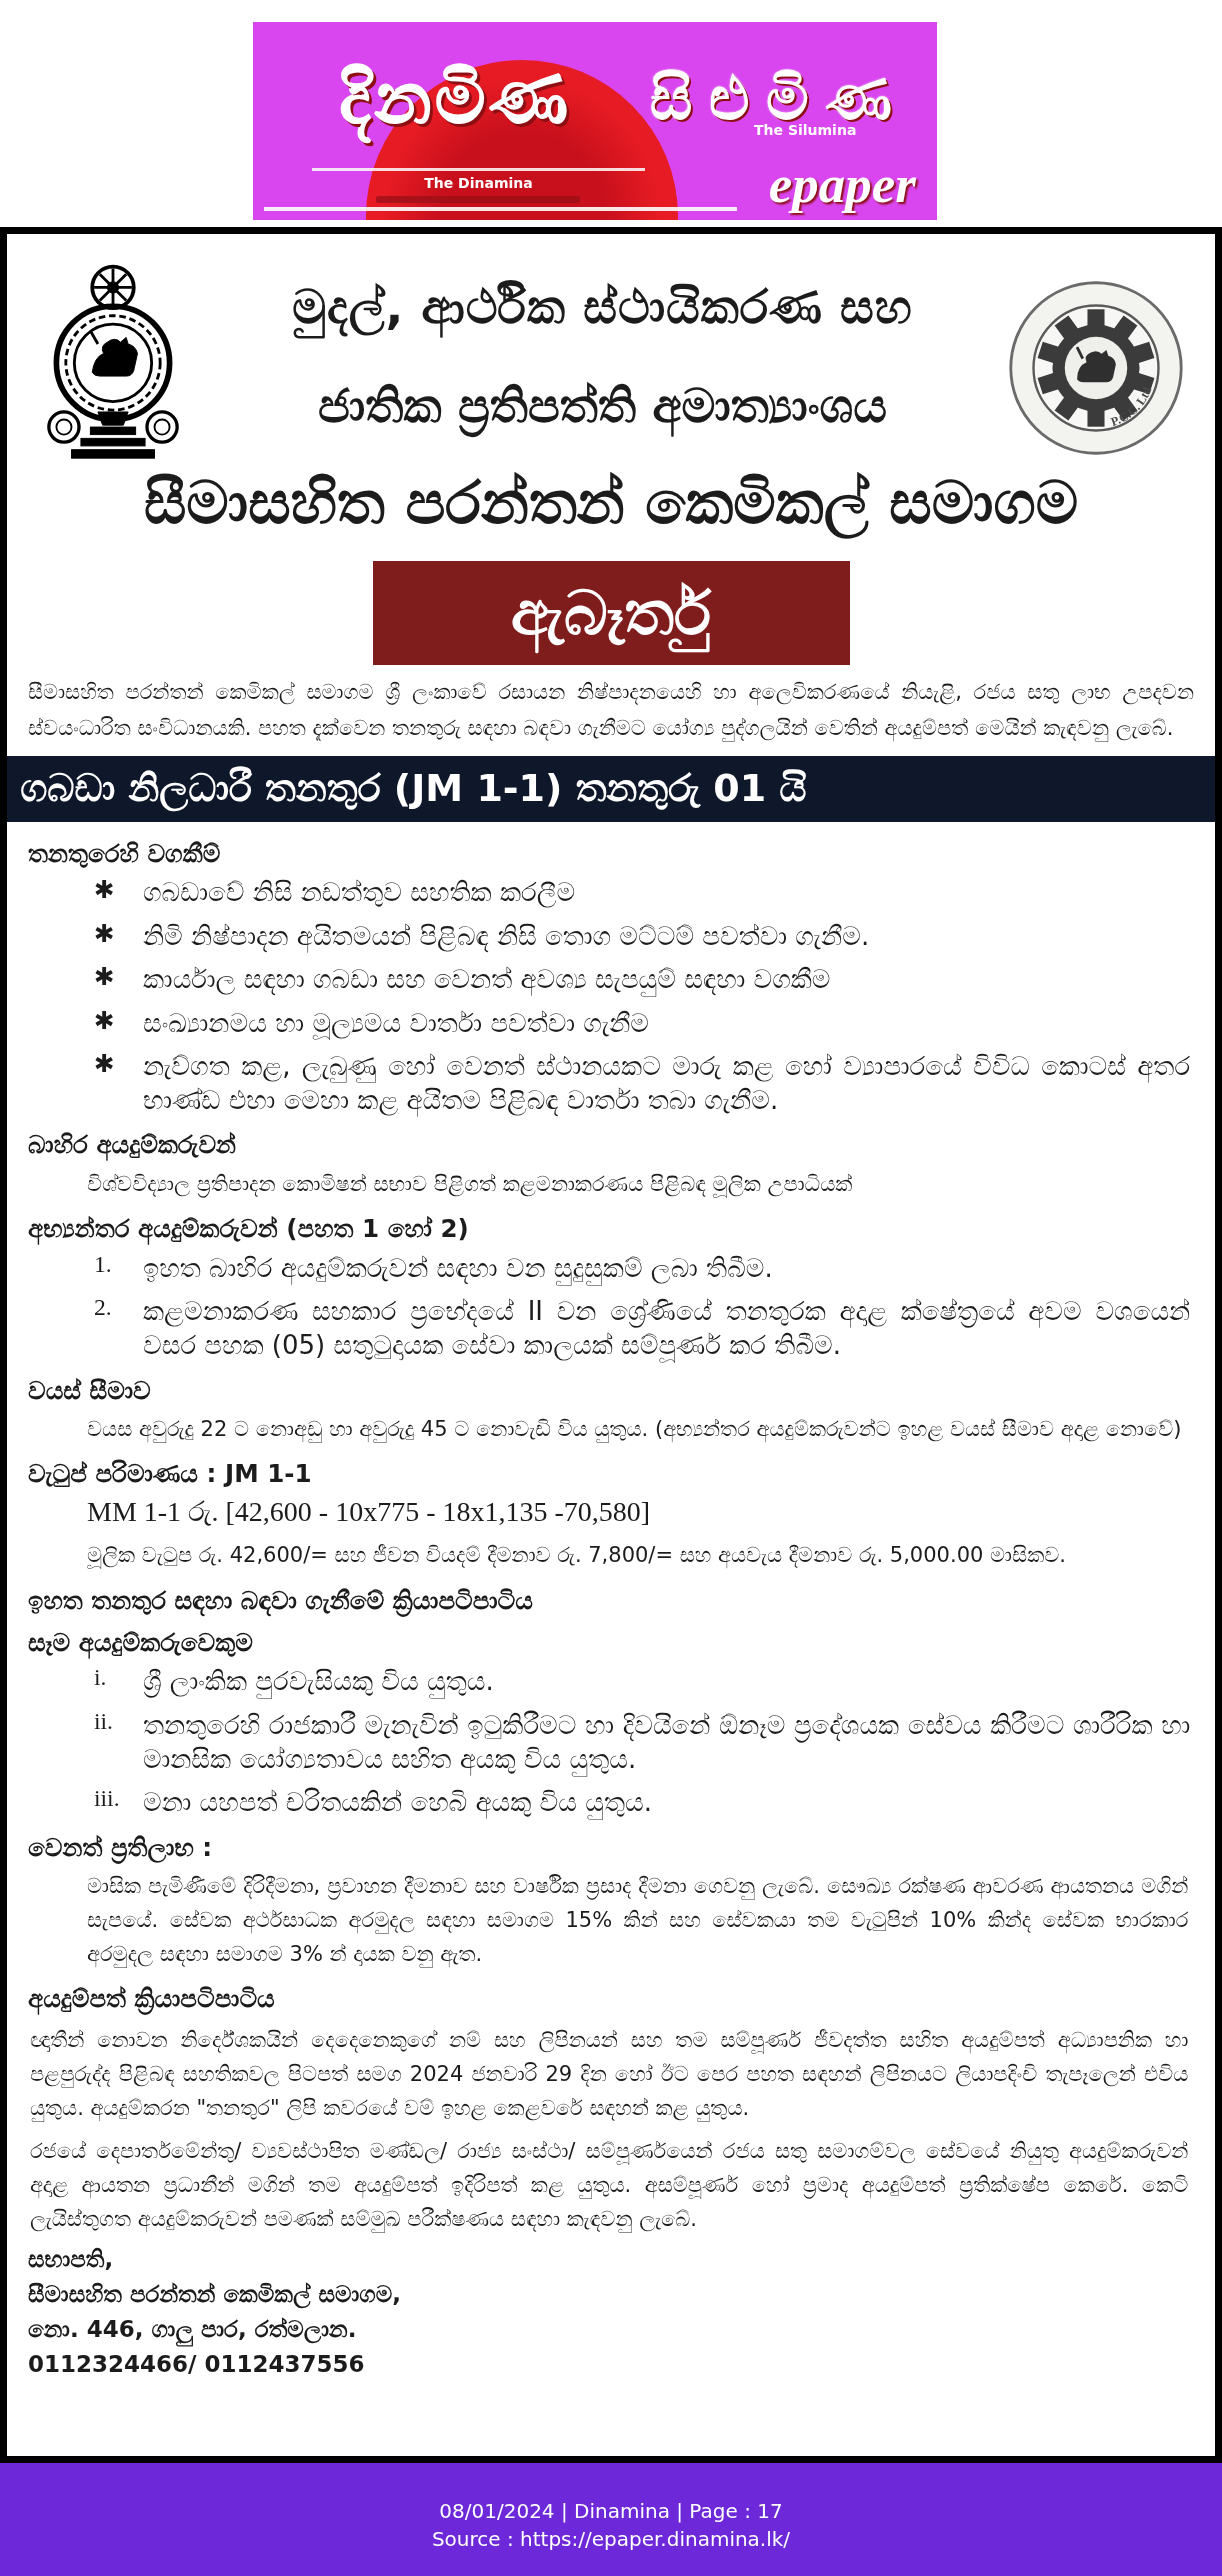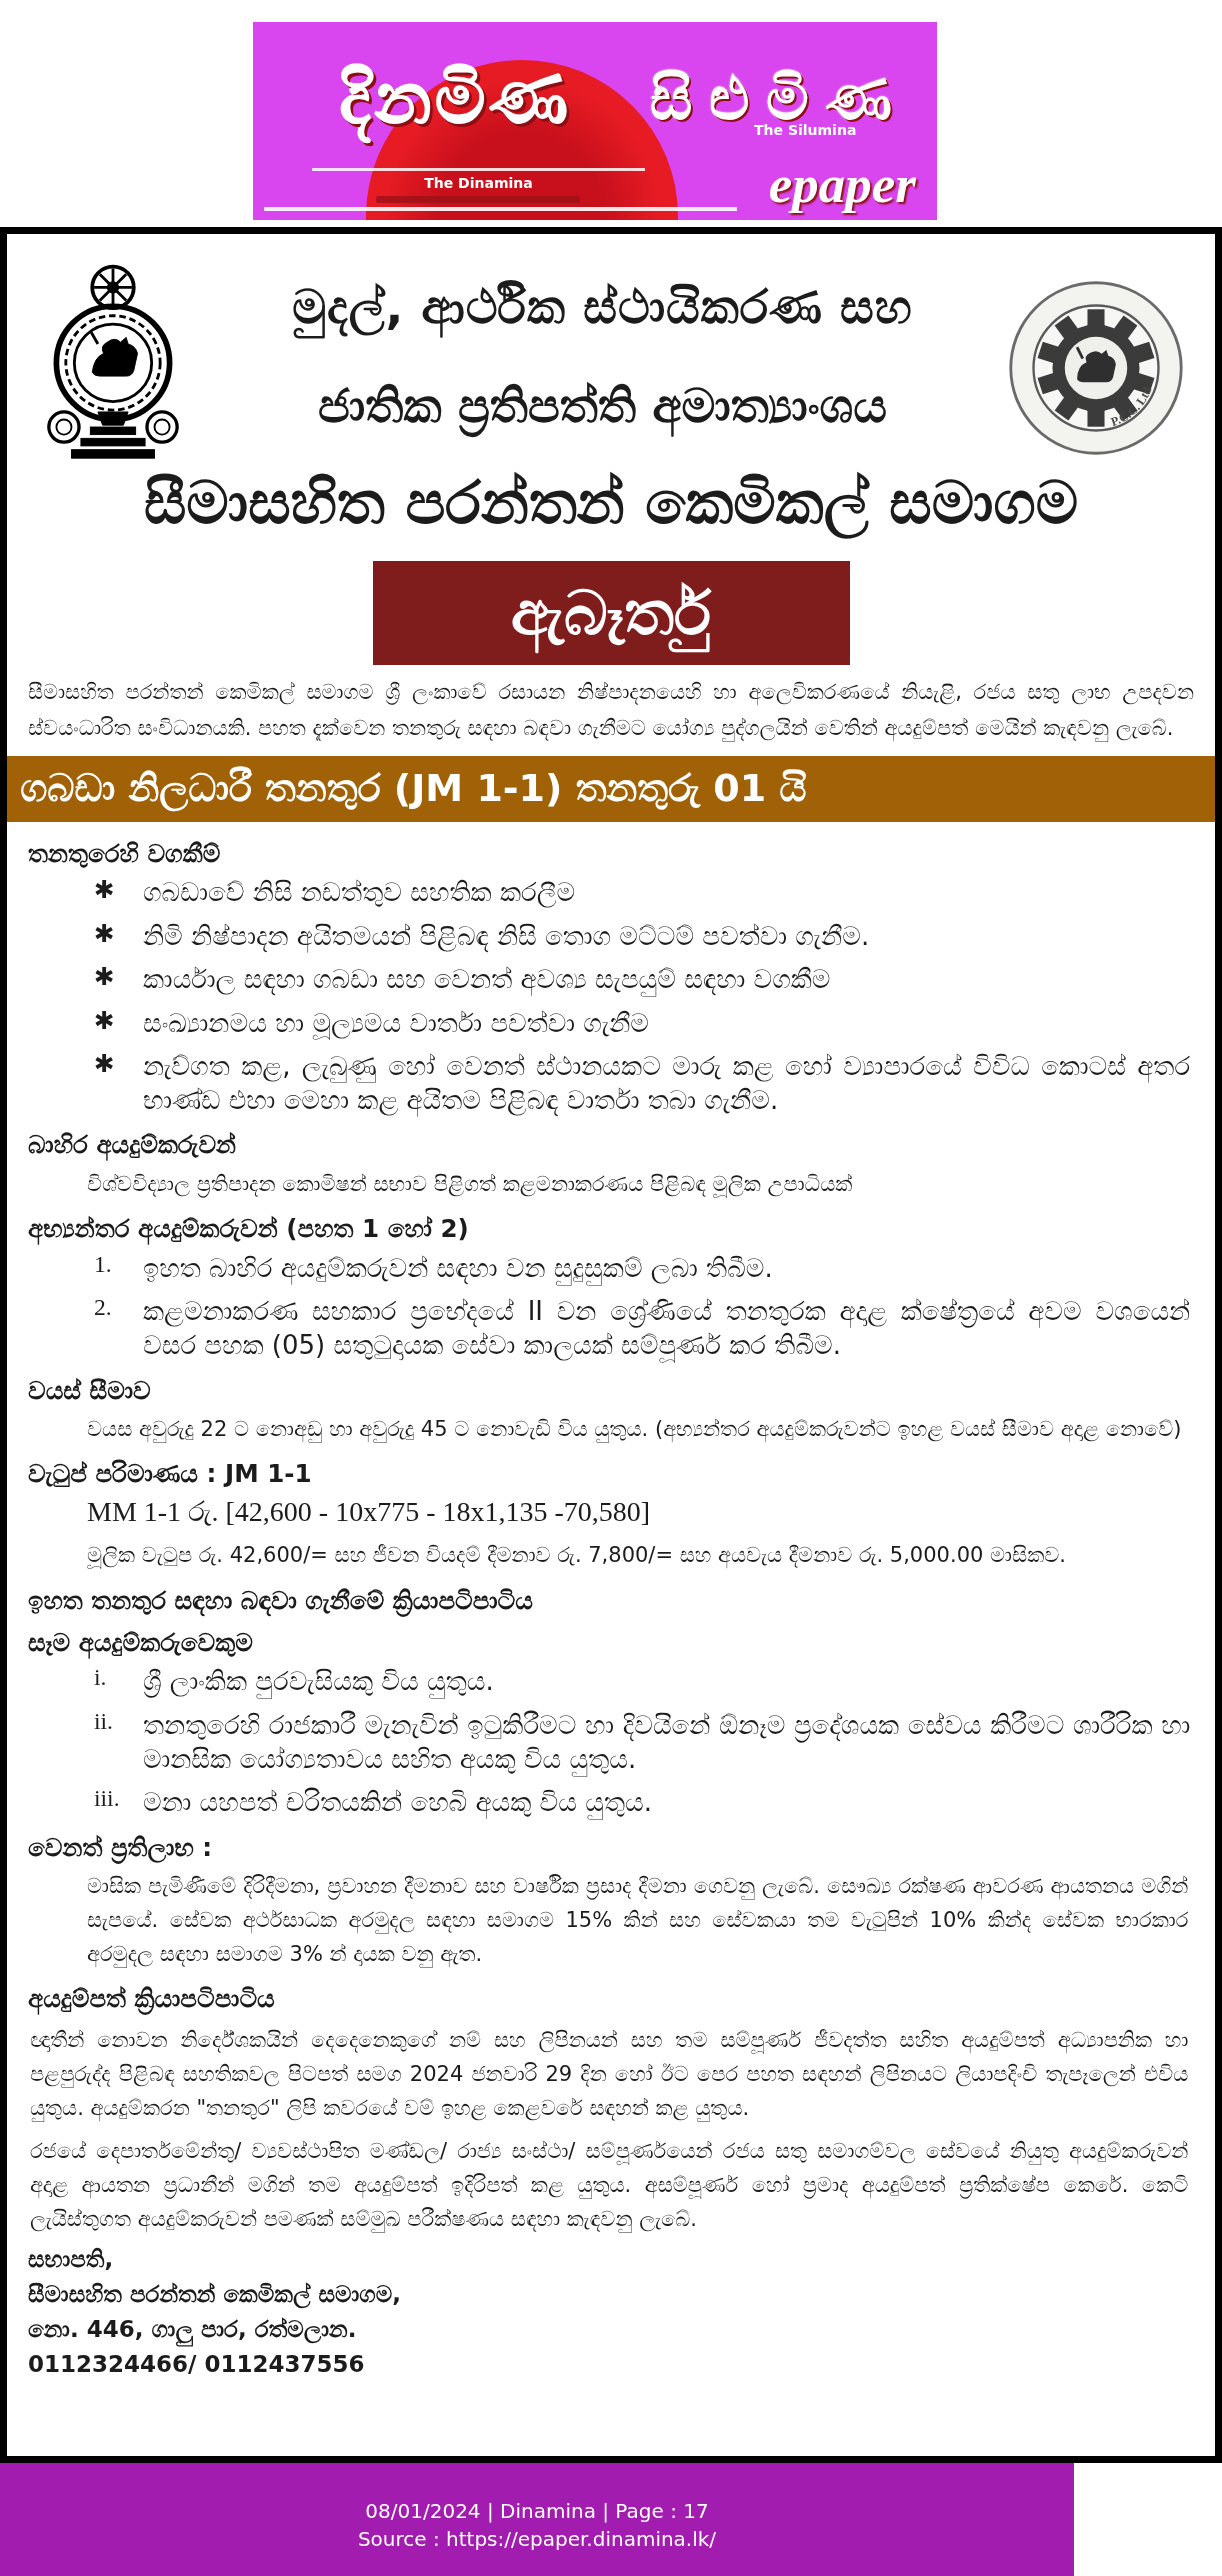--- a/index.html
+++ b/index.html
@@ -30,37 +30,37 @@
   .pcc-logo { position:absolute; right:30px; top:45px; }
   .ministry-line1 { position:absolute; left:189px; top:45px; width:813px; text-align:center; font-size:47px; font-weight:bold; letter-spacing:0.9px; }
   .ministry-line2 { position:absolute; left:189px; top:144px; width:813px; text-align:center; font-size:47px; font-weight:bold; }
   .company-title { position:absolute; left:0; top:234px; width:100%; text-align:center; font-size:59px; font-weight:bold; }
 
   .vacancy-box { margin:5.7px auto 0; width:477px; height:104px; background:#7f1d1d; color:#fff;
                  display:flex; align-items:center; justify-content:center; font-size:61px; font-weight:bold; }
 
   .intro { margin:9.5px 21px 0; font-size:21px; line-height:36px; text-align:justify; }
 
-  .position-bar { margin-top:9.5px; width:100%; height:66px; background:#a16207; color:#fff;
+  .position-bar { margin-top:9.5px; width:100%; height:66px; background:#0f172a; color:#fff;
                   display:flex; align-items:center; padding-left:13.2px; font-size:38px; font-weight:bold; }
 
   .content { padding:3.8px 21px 0; }
   .sec-h { font-size:24.6px; font-weight:bold; margin:13.2px 0 7.6px; }
   .body-p { font-size:21px; line-height:34px; text-align:justify; }
   .indent { margin-left:59px; margin-right:5.7px; }
   .li-row { display:flex; margin:0 0 9.5px 66px; }
   .li-row .marker { width:49px; flex:0 0 49px; font-size:24.6px; font-weight:bold; }
   .li-row .marker.serif { font-family:"Liberation Serif", serif; font-weight:normal; font-size:23.6px; }
   .li-row .li-text { flex:1; font-size:26px; line-height:34px; text-align:justify; padding-right:3.8px; }
   .salary-scale { font-family:"Liberation Serif", serif; font-size:28px; margin:1.9px 0 9.5px 59px; }
   .full-p { margin:9.5px 5.7px 0 1.9px; }
   .signature { margin-top:6px; font-weight:bold; font-size:23px; line-height:35px; }
 
   
-  .footer { position:absolute; left:0; top:2463px; width:1074px; height:113px; background:#a21caf; color:#fff;
+  .footer { position:absolute; left:0; top:2463px; width:1222px; height:113px; background:#6d28d9; color:#fff;
             text-align:center; padding-top:34px; font-size:20px; line-height:28px; }
 </style>
 </head>
 <body>
 
 <div class="banner">
   <div class="rays"></div>
   <div class="dinamina-logo">දිනමිණ</div>
   <div class="banner-line-upper"></div>
   <div class="the-dinamina">The Dinamina</div>

